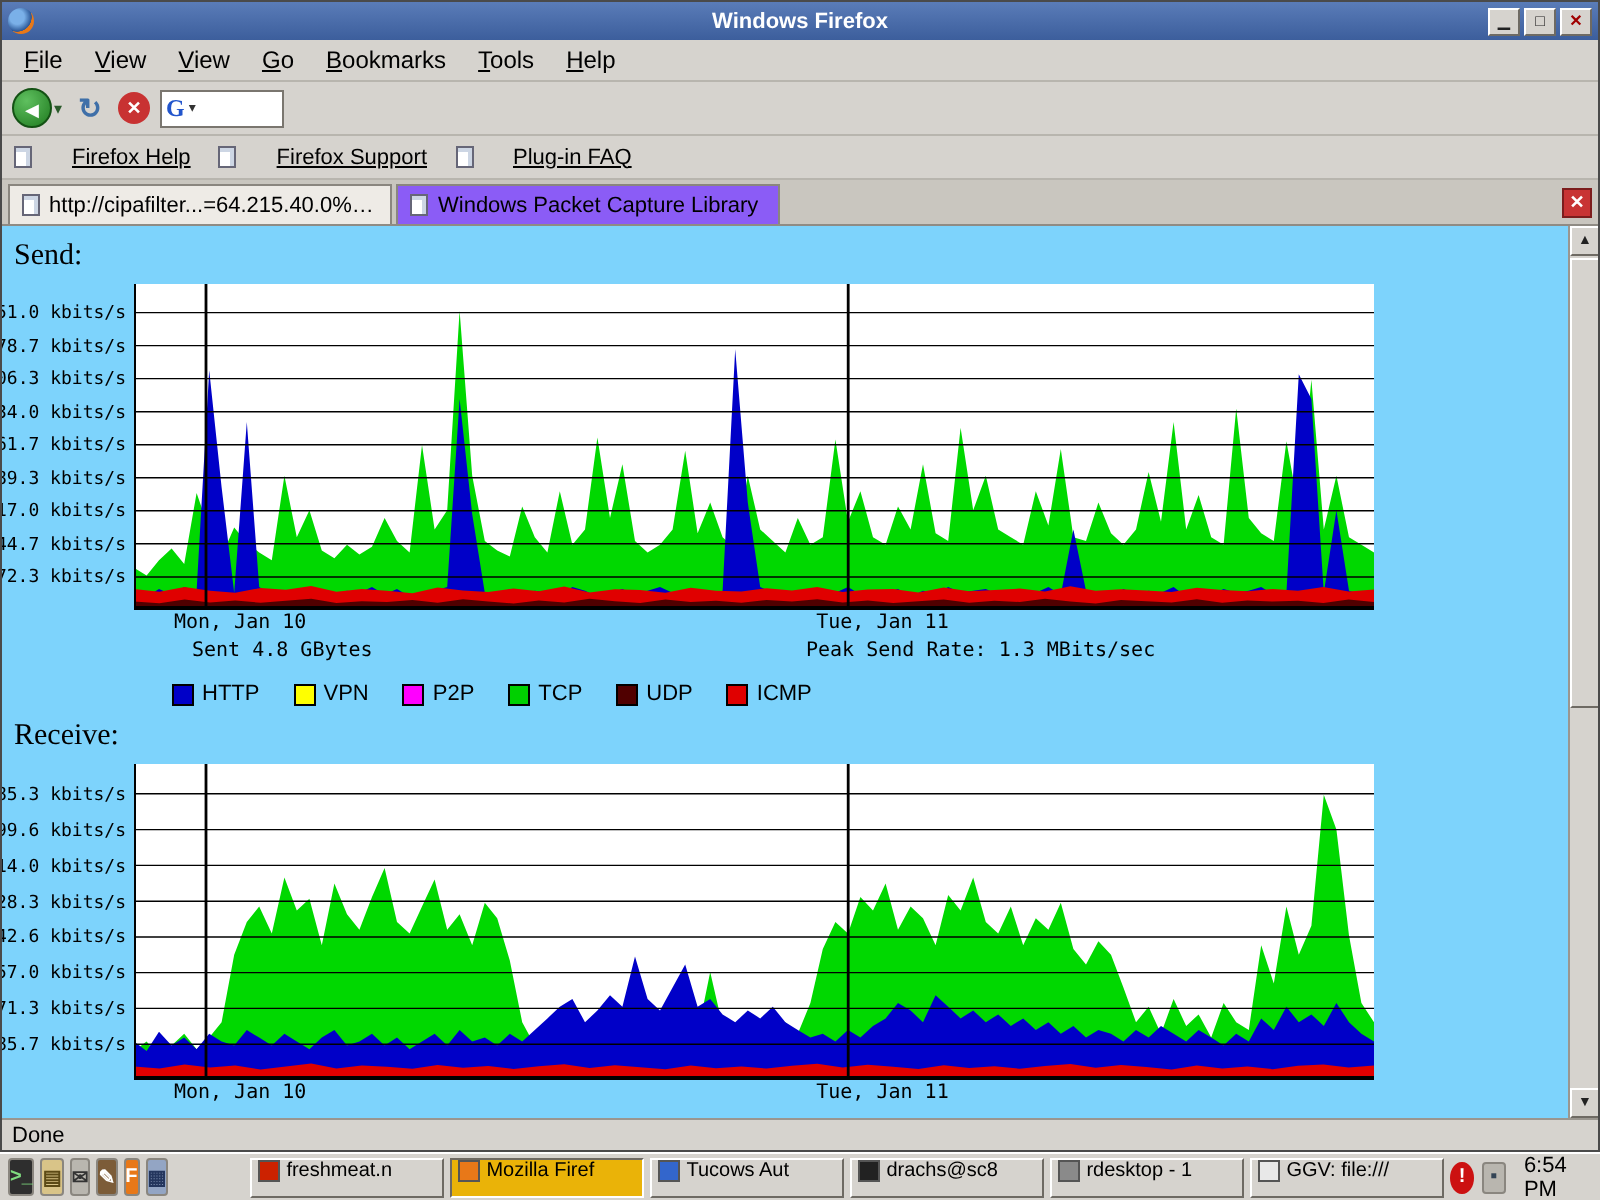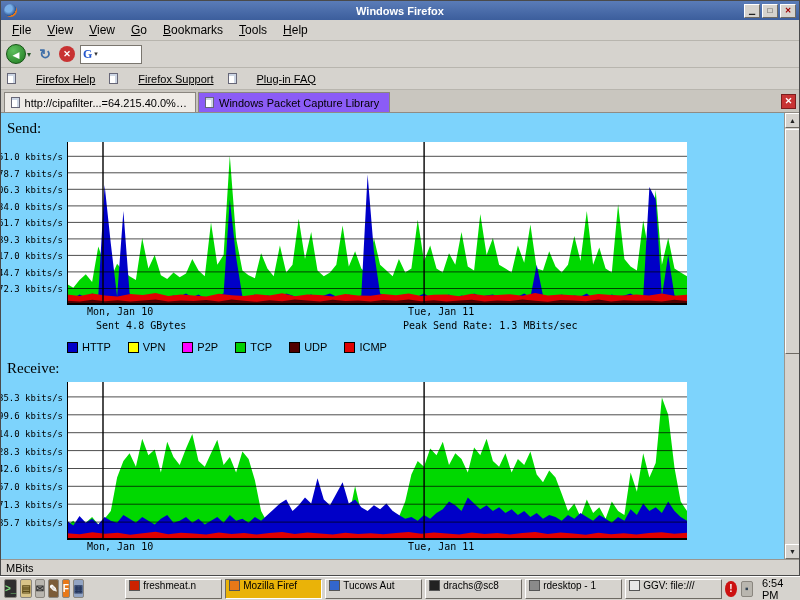--- a/index.html
+++ b/index.html
@@ -77,21 +77,21 @@
   .ylabels div { position:absolute; right:4px; white-space:nowrap; }
   .plot { width:620px; background:#fff; position:relative; }
   .plot svg { display:block; }
   .xlabels { position:relative; margin-left:66px; width:620px; height:13px;
     font-family:"DejaVu Sans Mono",monospace; font-size:10px; }
   .xlabels div { position:absolute; top:1px; white-space:nowrap; }
   .chart-footer { position:relative; height:13px; margin-top:2px;
     font-family:"DejaVu Sans Mono",monospace; font-size:10px; }
   .chart-footer .fl { position:absolute; left:95px; }
   .chart-footer .fr { position:absolute; left:402px; }
-  .legend { display:flex; gap:17px; margin:8px 0 0 66px; font-size:11px;
+  .legend { display:flex; gap:17px; margin:8px 0 0 85px; font-size:11px;
     font-family:"Liberation Sans",sans-serif; align-items:center; }
   .legend-item { display:flex; align-items:center; gap:4px; }
   .swatch { width:11px; height:11px; border:1px solid #000; display:inline-block; }
 
   
   .scrollbar { position:absolute; top:0; right:0; bottom:0; width:15px; background:#d6d3ce;
     border-left:1px solid #9a968f; }
   .sb-btn { position:absolute; left:0; width:15px; height:15px; background:#d6d3ce;
     border:1px solid; border-color:#fff #6e6a63 #6e6a63 #fff; font-size:7px; text-align:center;
     line-height:13px; color:#222; }
@@ -304,21 +304,21 @@
       </div>
 
       <div class="scrollbar">
         <div class="sb-btn sb-up">▲</div>
         <div class="sb-thumb"></div>
         <div class="sb-btn sb-down">▼</div>
       </div>
     </div>
 
     <div class="statusbar">
-      <span>MBits</span>
+      <span>Done</span>
     </div>
   </div>
 
   <div class="taskbar">
     <div class="launcher" style="background: rgb(46, 46, 46); color: rgb(127, 220, 127);">&gt;_</div>
     <div class="launcher" style="background: rgb(217, 196, 136); color: rgb(92, 74, 22);">▤</div>
     <div class="launcher" style="background: rgb(185, 182, 175); color: rgb(51, 51, 51);">✉</div>
     <div class="launcher" style="background: rgb(124, 92, 56); color: rgb(255, 255, 255);">✎</div>
     <div class="launcher" style="background: rgb(232, 120, 24); color: rgb(255, 255, 255);">F</div>
     <div class="launcher" style="background: rgb(147, 165, 196); color: rgb(36, 54, 94);">▦</div>

